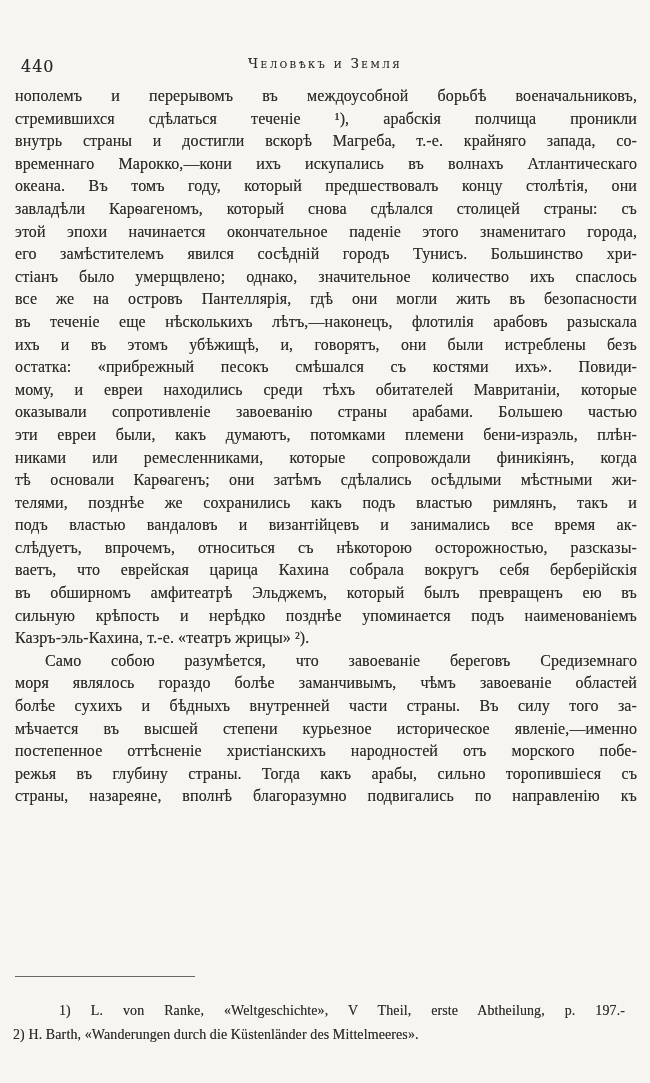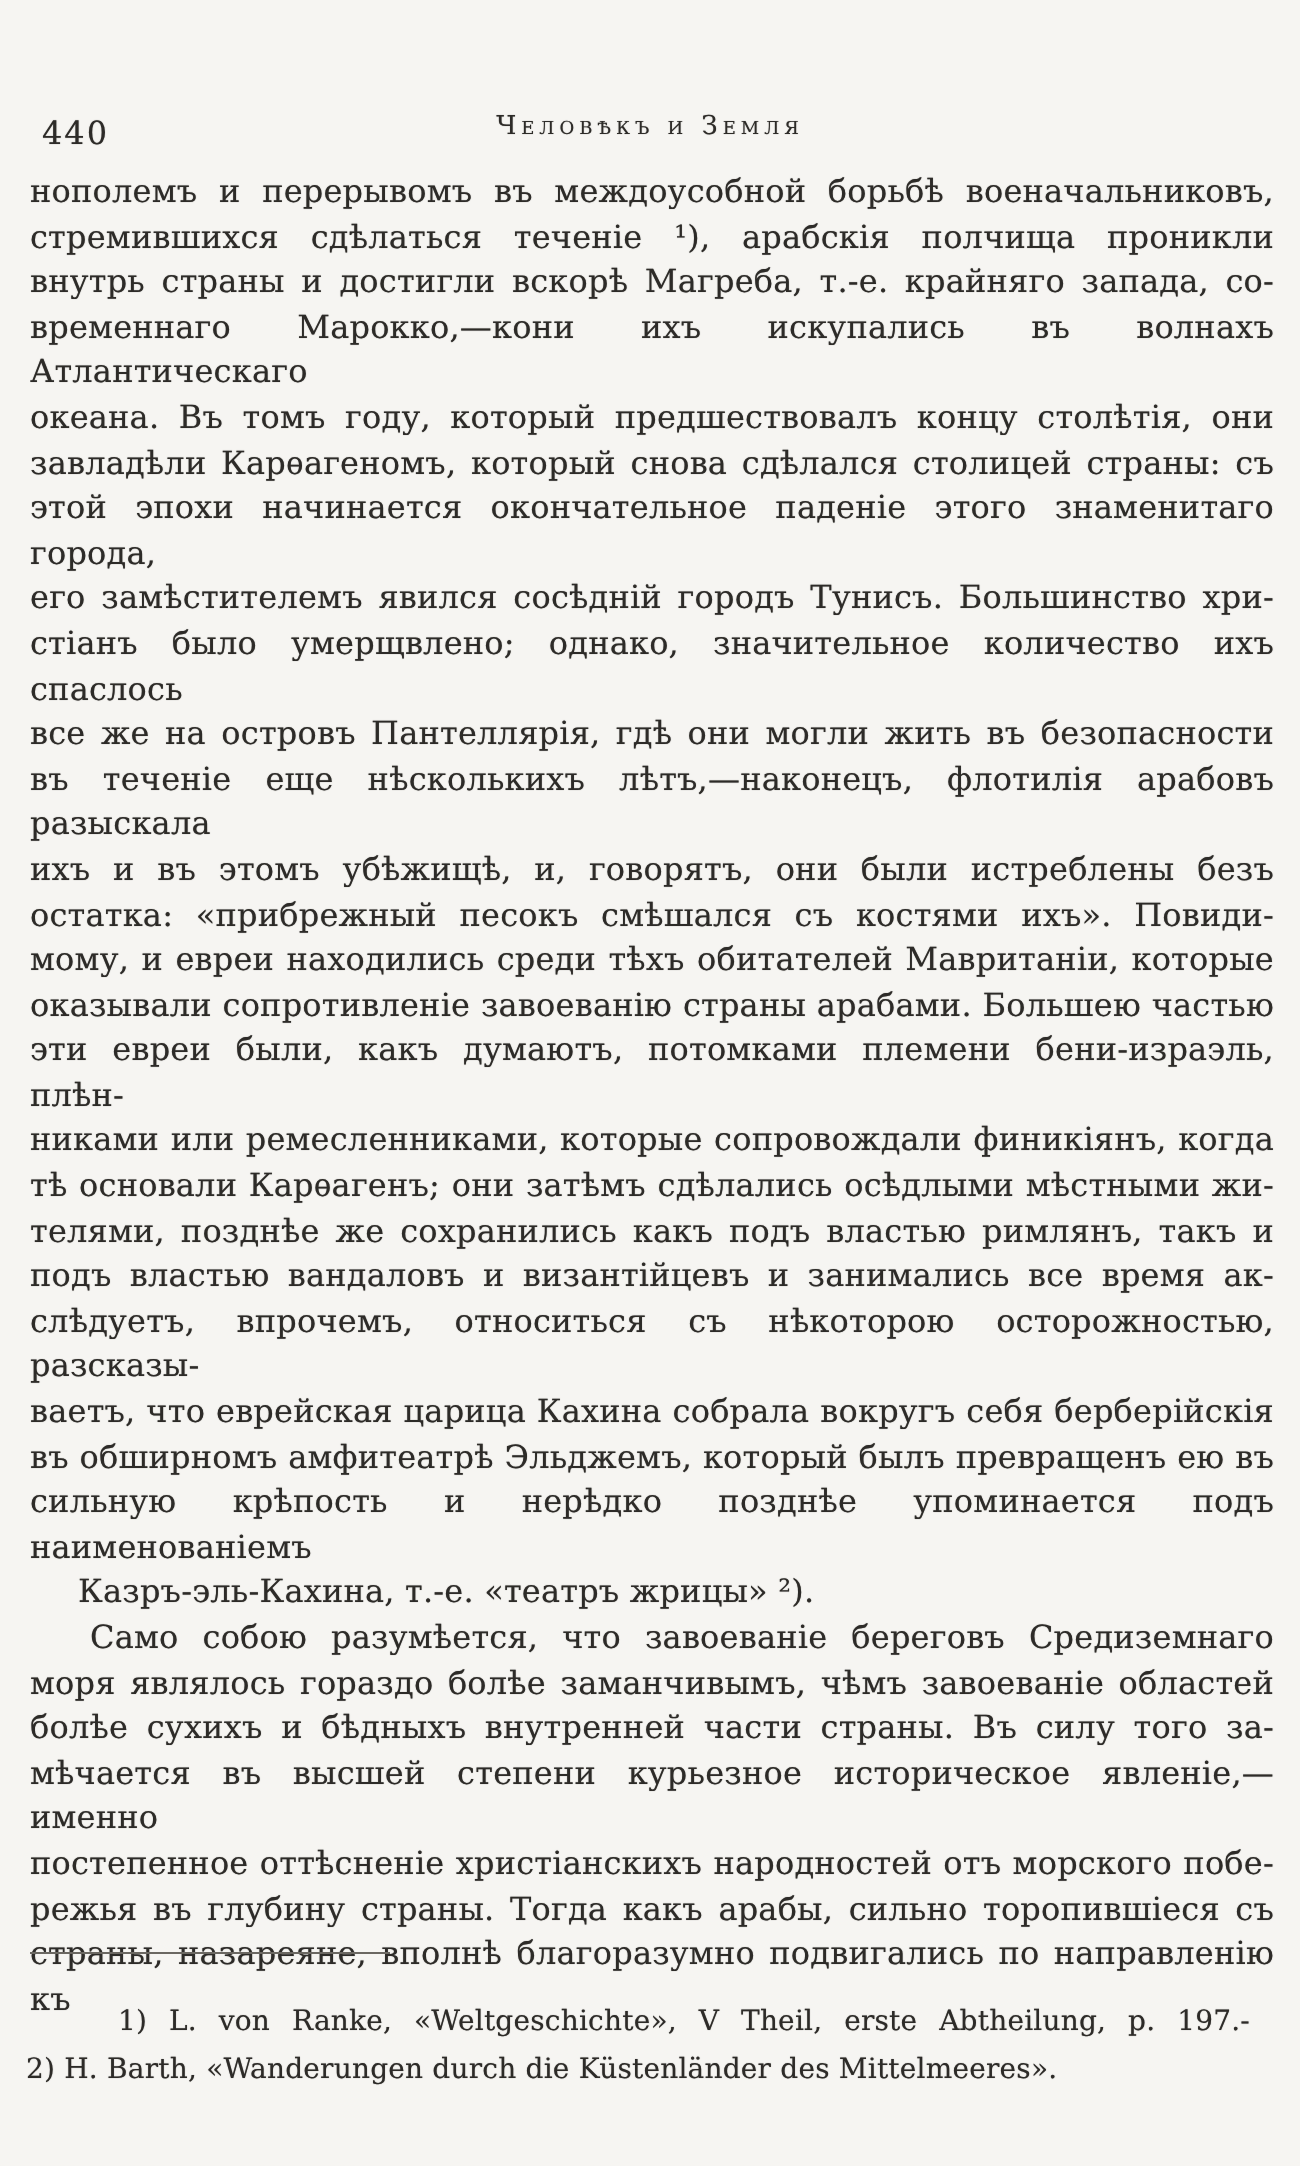--- a/index.html
+++ b/index.html
@@ -40,22 +40,23 @@
     width: 622px;
     font-size: 16px;
     line-height: 22.6px;
   }
   .text-line {
     text-align: justify;
     text-align-last: justify;
     letter-spacing: 0.1px;
     overflow: hidden;
     white-space: normal;
+    font-family: Liberation Serif, serif;
   }
-  .para-1 .text-line:last-child { text-align-last: left; margin-left: 24px; }
+  .para-1 .text-line:last-child { text-align-last: left; }
   .para-2 .text-line:first-child { text-indent: 30px; }
   .footnote-sep {
     position: absolute;
     left: 15px; top: 976px;
     width: 180px; height: 1px;
     background: #6b6862;
   }
   .footnotes {
     position: absolute;
     left: 13px; top: 999px;

